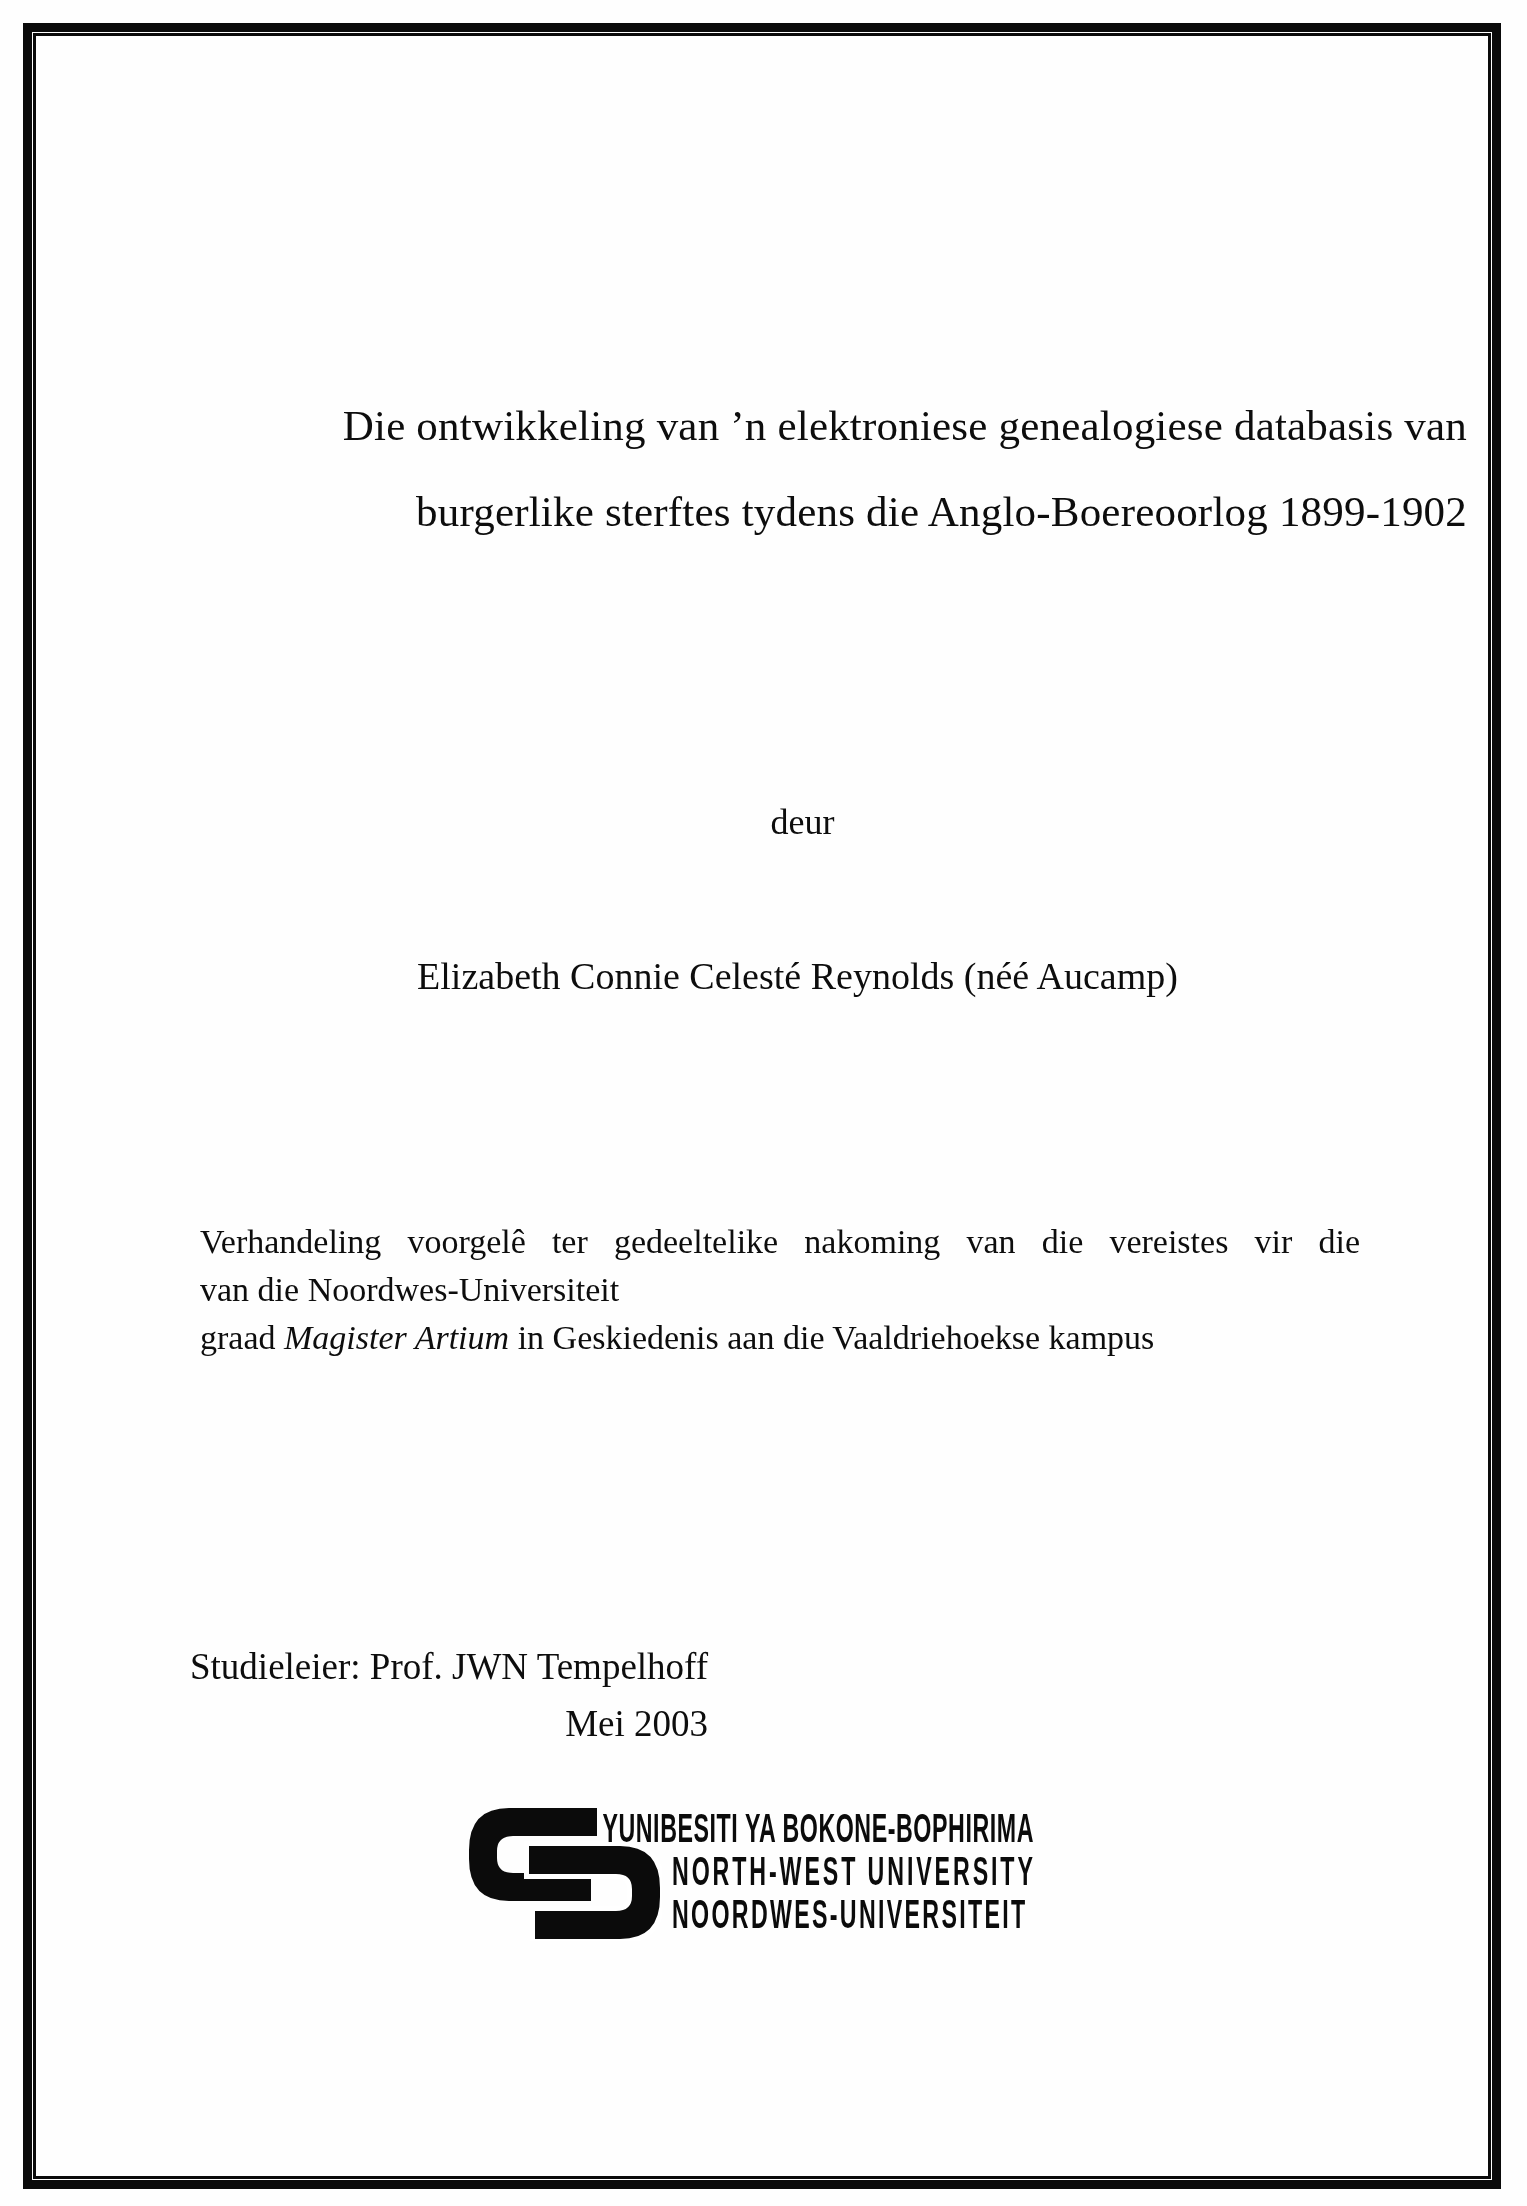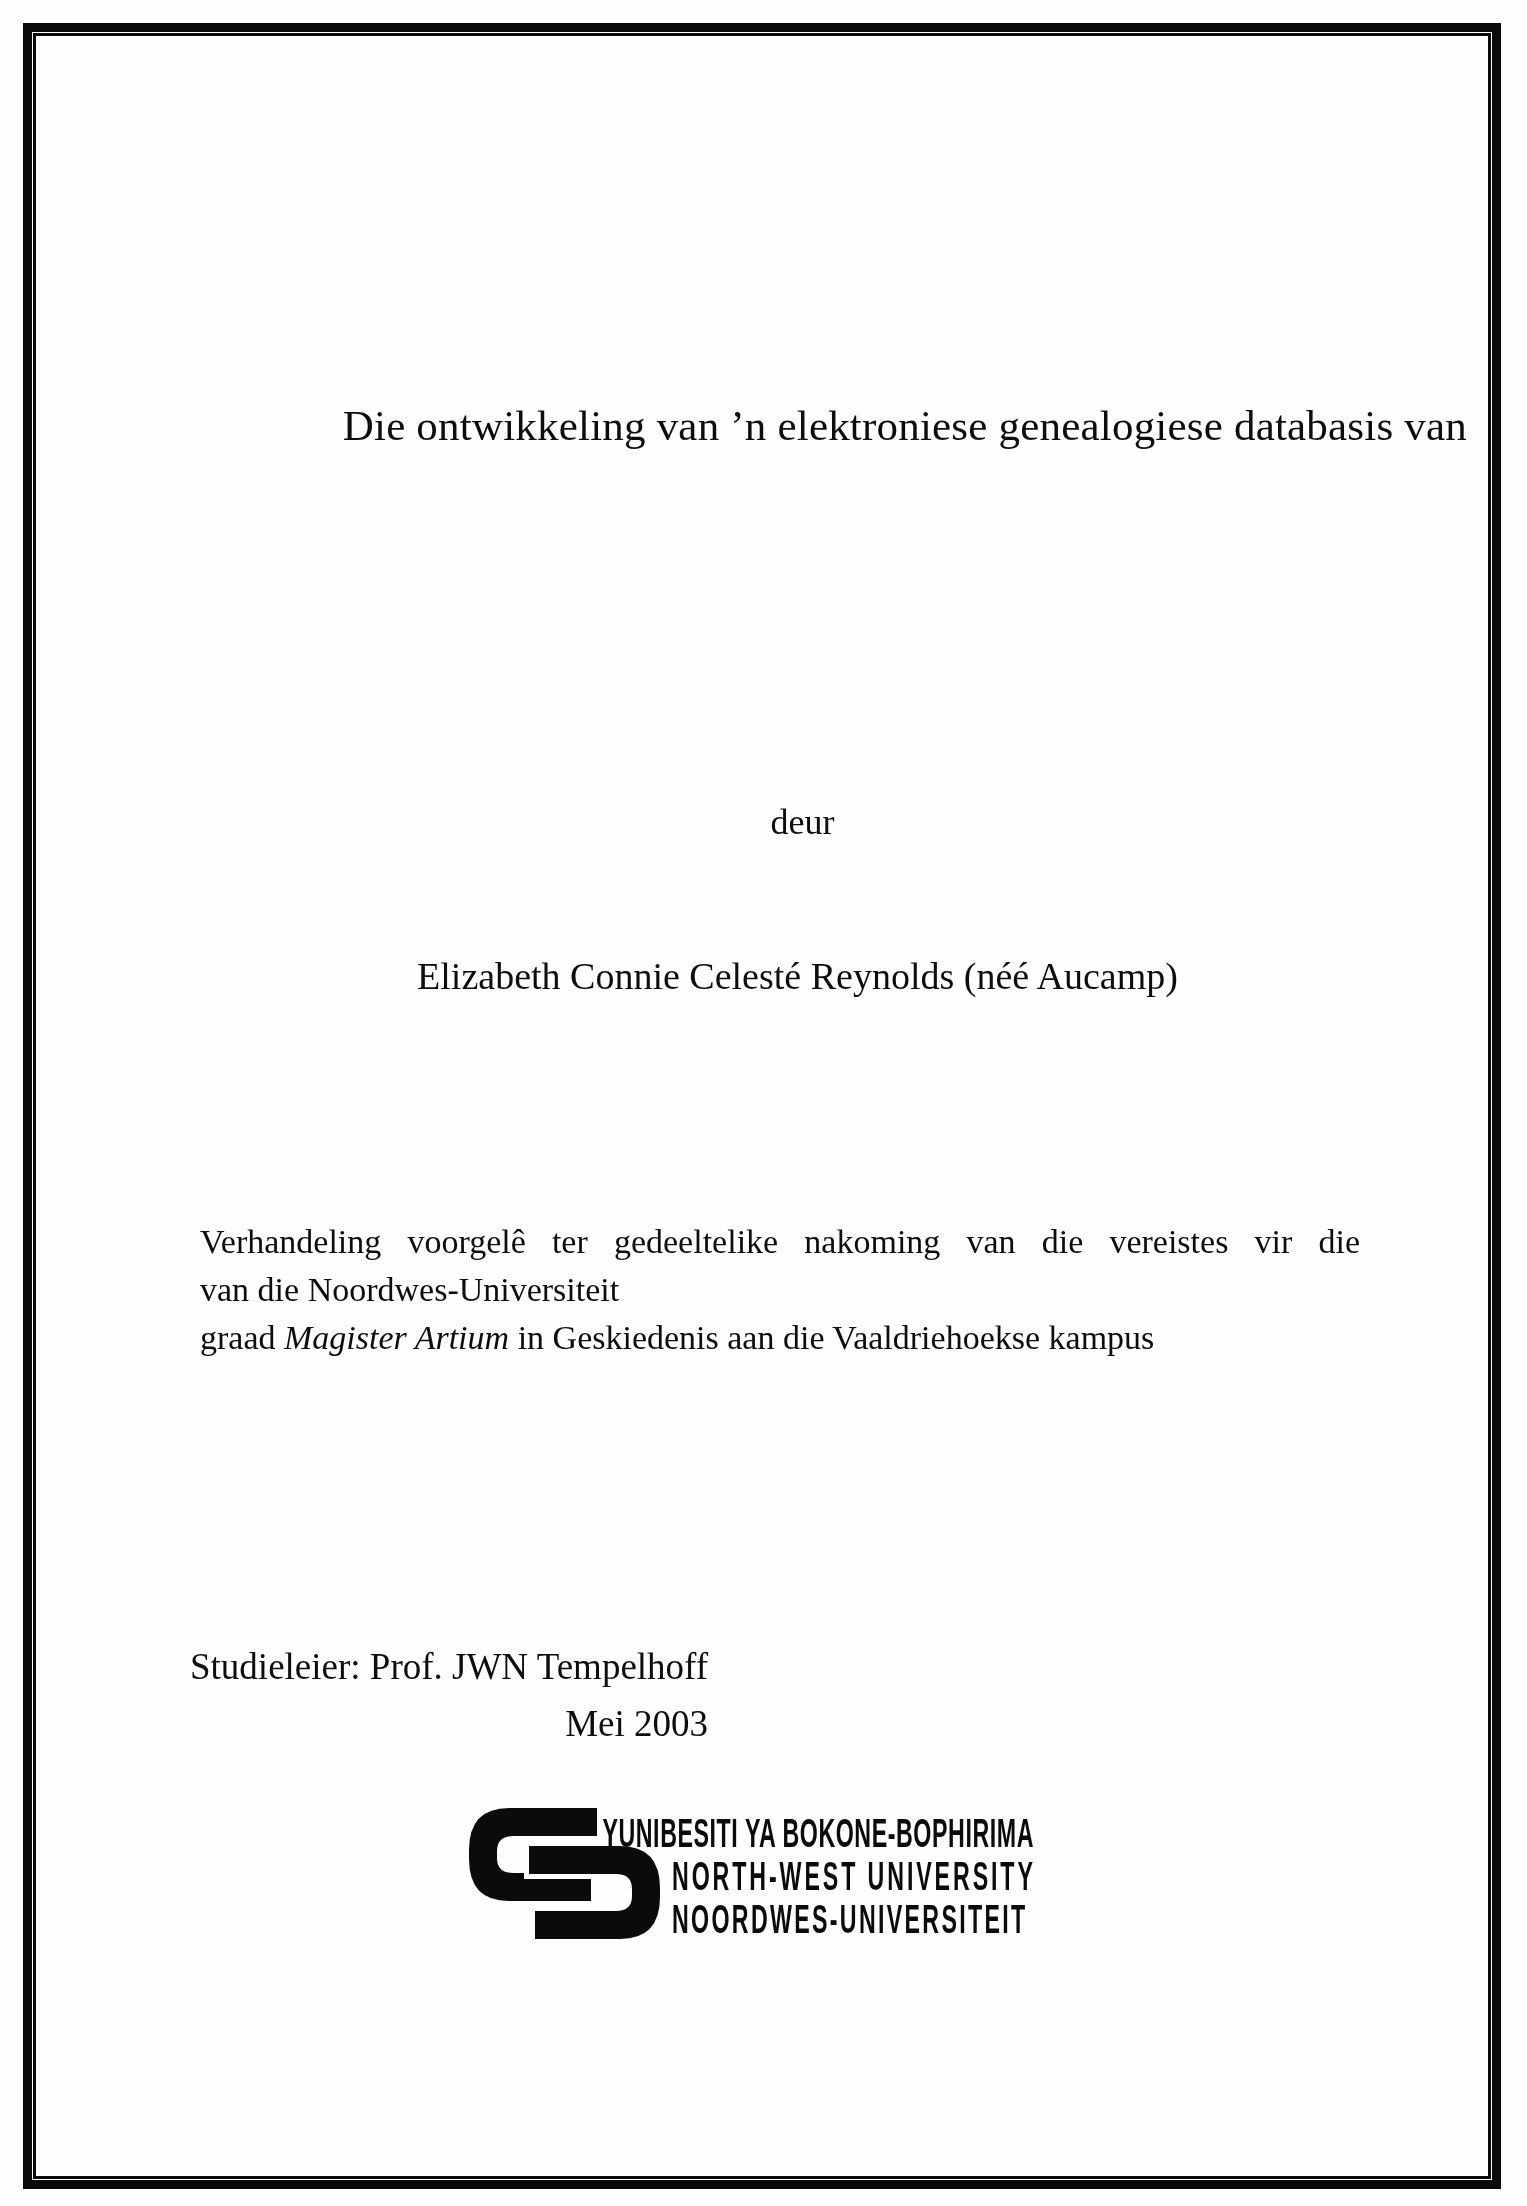--- a/index.html
+++ b/index.html
@@ -85,21 +85,21 @@
     font-size: 37px;
     line-height: 57px;
     text-align: right;
   }
 
   .logo {
     position: absolute;
     left: 467px;
     top: 1798px;
     display: flex;
-    align-items: flex-end;
+    align-items: center;
   }
   .logo-mark {
     flex: none;
     margin-top: 8px;
   }
   .logo-text {
     margin-left: 10px;
     margin-top: 4px;
     font-family: "Liberation Sans", "DejaVu Sans", sans-serif;
     font-weight: 700;
@@ -118,20 +118,21 @@
 <body>
 
 <div class="page">
 
   <div class="frame-outer">
     <div class="frame-inner"></div>
   </div>
 
   <div class="title-block">
     <div>Die ontwikkeling van ’n elektroniese genealogiese databasis van</div>
+    <div>burgerlike sterftes tydens die Anglo-Boereoorlog 1899-1902</div>
   </div>
 
   <div class="deur-line">deur</div>
 
   <div class="author-line">Elizabeth Connie Celesté Reynolds (néé Aucamp)</div>
 
   <div class="statement-block">
     <div class="statement-line-justified">Verhandeling voorgelê ter gedeeltelike nakoming van die vereistes vir die</div>
     <div>van die Noordwes-Universiteit</div>
     <div><span>graad </span><span class="italic">Magister Artium</span><span> in Geskiedenis aan die Vaaldriehoekse kampus</span></div>

